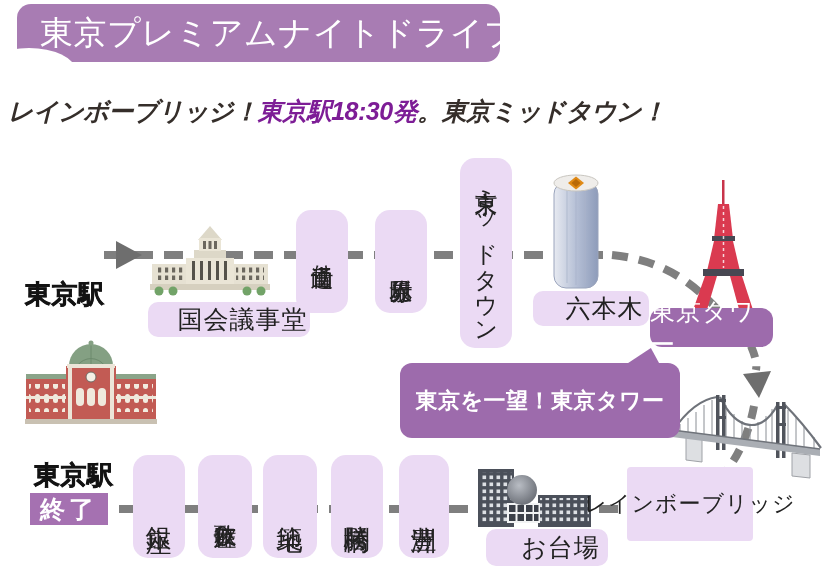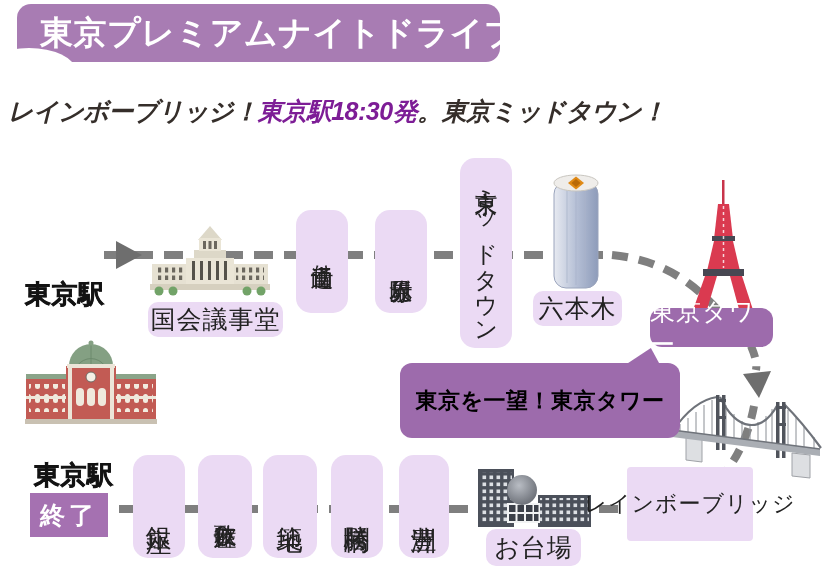--- a/index.html
+++ b/index.html
@@ -15,21 +15,21 @@
     background:var(--title-bg,#a87cb3);
     border-radius:14px;
     z-index:4;
   }
   .ribbon::after{ 
     content:"";position:absolute;left:-34px;bottom:-30px;width:92px;height:44px;
     background:#fff;border-radius:50%;
   }
   .ribbon .title-text{
     position:absolute;left:23px;top:0;height:46px;line-height:58px;
-    font-size:33px;font-weight:700;color:#fff;letter-spacing:0.5px;white-space:nowrap;
+    font-size:33px;font-weight:400;color:#fff;letter-spacing:0.5px;white-space:nowrap;
   }
   
   .subtitle{
     left:8px;top:95px;white-space:nowrap;
     font-size:25px;font-weight:800;font-style:italic;
     color:var(--body-text,#352e2a);letter-spacing:-0.5px;z-index:4;
   }
   .subtitle .hl{color:var(--highlight-text,#7d1d96);}
   
   .route-svg{left:0;top:0;z-index:1;}
@@ -46,36 +46,36 @@
     font-size:26px;font-weight:900;color:#131313;letter-spacing:0.5px;
     white-space:nowrap;z-index:4;
     -webkit-text-stroke:0.6px #131313;
   }
   
   .stopbox{
     background:var(--light-box-bg,#ebdaf4);
     display:flex;align-items:center;justify-content:center;
     color:#222;z-index:3;
   }
-  .hbox{border-radius:10px;font-size:25px;font-weight:500;letter-spacing:1px;white-space:nowrap;}
+  .hbox{border-radius:10px;font-size:25px;font-weight:500;letter-spacing:1px;white-space:nowrap;padding-left:27px;}
   .vbox{
     border-radius:15px;
     writing-mode:vertical-rl;text-orientation:mixed;
     font-size:26px;font-weight:500;letter-spacing:1px;line-height:1;
   }
   .vbox.tight{font-size:23px;letter-spacing:0;}
   
   .roundbadge{
     background:var(--bubble-bg,#9d6bac);color:#ffffff;border-radius:12px;
     display:flex;align-items:center;justify-content:center;
     font-size:25px;font-weight:400;letter-spacing:1px;z-index:5;
   }
   
   .bubble{
-    background:var(--bubble-bg,#9d6bac);color:#000000;border-radius:12px;
+    background:var(--bubble-bg,#9d6bac);color:#ffffff;border-radius:12px;
     display:flex;flex-direction:column;align-items:center;justify-content:center;
     font-size:22px;font-weight:700;line-height:1.45;letter-spacing:0.5px;
     z-index:4;
   }
   .bubble::before{
     content:"";position:absolute;top:-15px;right:22px;width:0;height:0;
     border-bottom:17px solid var(--bubble-bg,#9d6bac);
     border-left:30px solid transparent;border-right:5px solid transparent;
     transform:skewX(14deg);
   }
@@ -200,21 +200,21 @@
     <path d="M53,30 A18,20 0 0 1 81,30 M67,9 V30" stroke="#6d8a6d" stroke-width="1" fill="none"></path>
     <circle cx="67" cy="7" r="2.5" fill="#84a083"></circle>
     <rect x="43" y="28" width="48" height="4" fill="#ece5d8"></rect>
     <circle cx="67" cy="41" r="5" fill="#f4efe5" stroke="#6d6a64" stroke-width="1"></circle>
     <rect x="52" y="52" width="8" height="18" rx="4" fill="#efe9dd"></rect>
     <rect x="63" y="52" width="8" height="18" rx="4" fill="#efe9dd"></rect>
     <rect x="74" y="52" width="8" height="18" rx="4" fill="#efe9dd"></rect>
   </svg>
 
   <div class="abs station" style="left:34px;top:458px;">東京駅</div>
-  <div class="abs badge" style="left:30px;top:493px;width:78px;height:44px;">終了</div>
+  <div class="abs badge" style="left:30px;top:493px;width:78px;height:32px;">終了</div>
 
   <div class="abs stopbox vbox" style="left:133px;top:455px;width:52px;height:103px;">銀座</div>
   <div class="abs stopbox vbox tight" style="left:198px;top:455px;width:54px;height:103px;">歌舞伎座</div>
   <div class="abs stopbox vbox" style="left:263px;top:455px;width:54px;height:103px;">築地</div>
   <div class="abs stopbox vbox" style="left:331px;top:455px;width:52px;height:103px;">勝鬨橋</div>
   <div class="abs stopbox vbox" style="left:399px;top:455px;width:50px;height:103px;">豊洲</div>
 
   <svg class="abs illus" style="left:474px;top:467px;" width="121" height="66" viewBox="0 0 121 66">
     <defs>
       <pattern id="ow" width="7" height="7" patternUnits="userSpaceOnUse">

